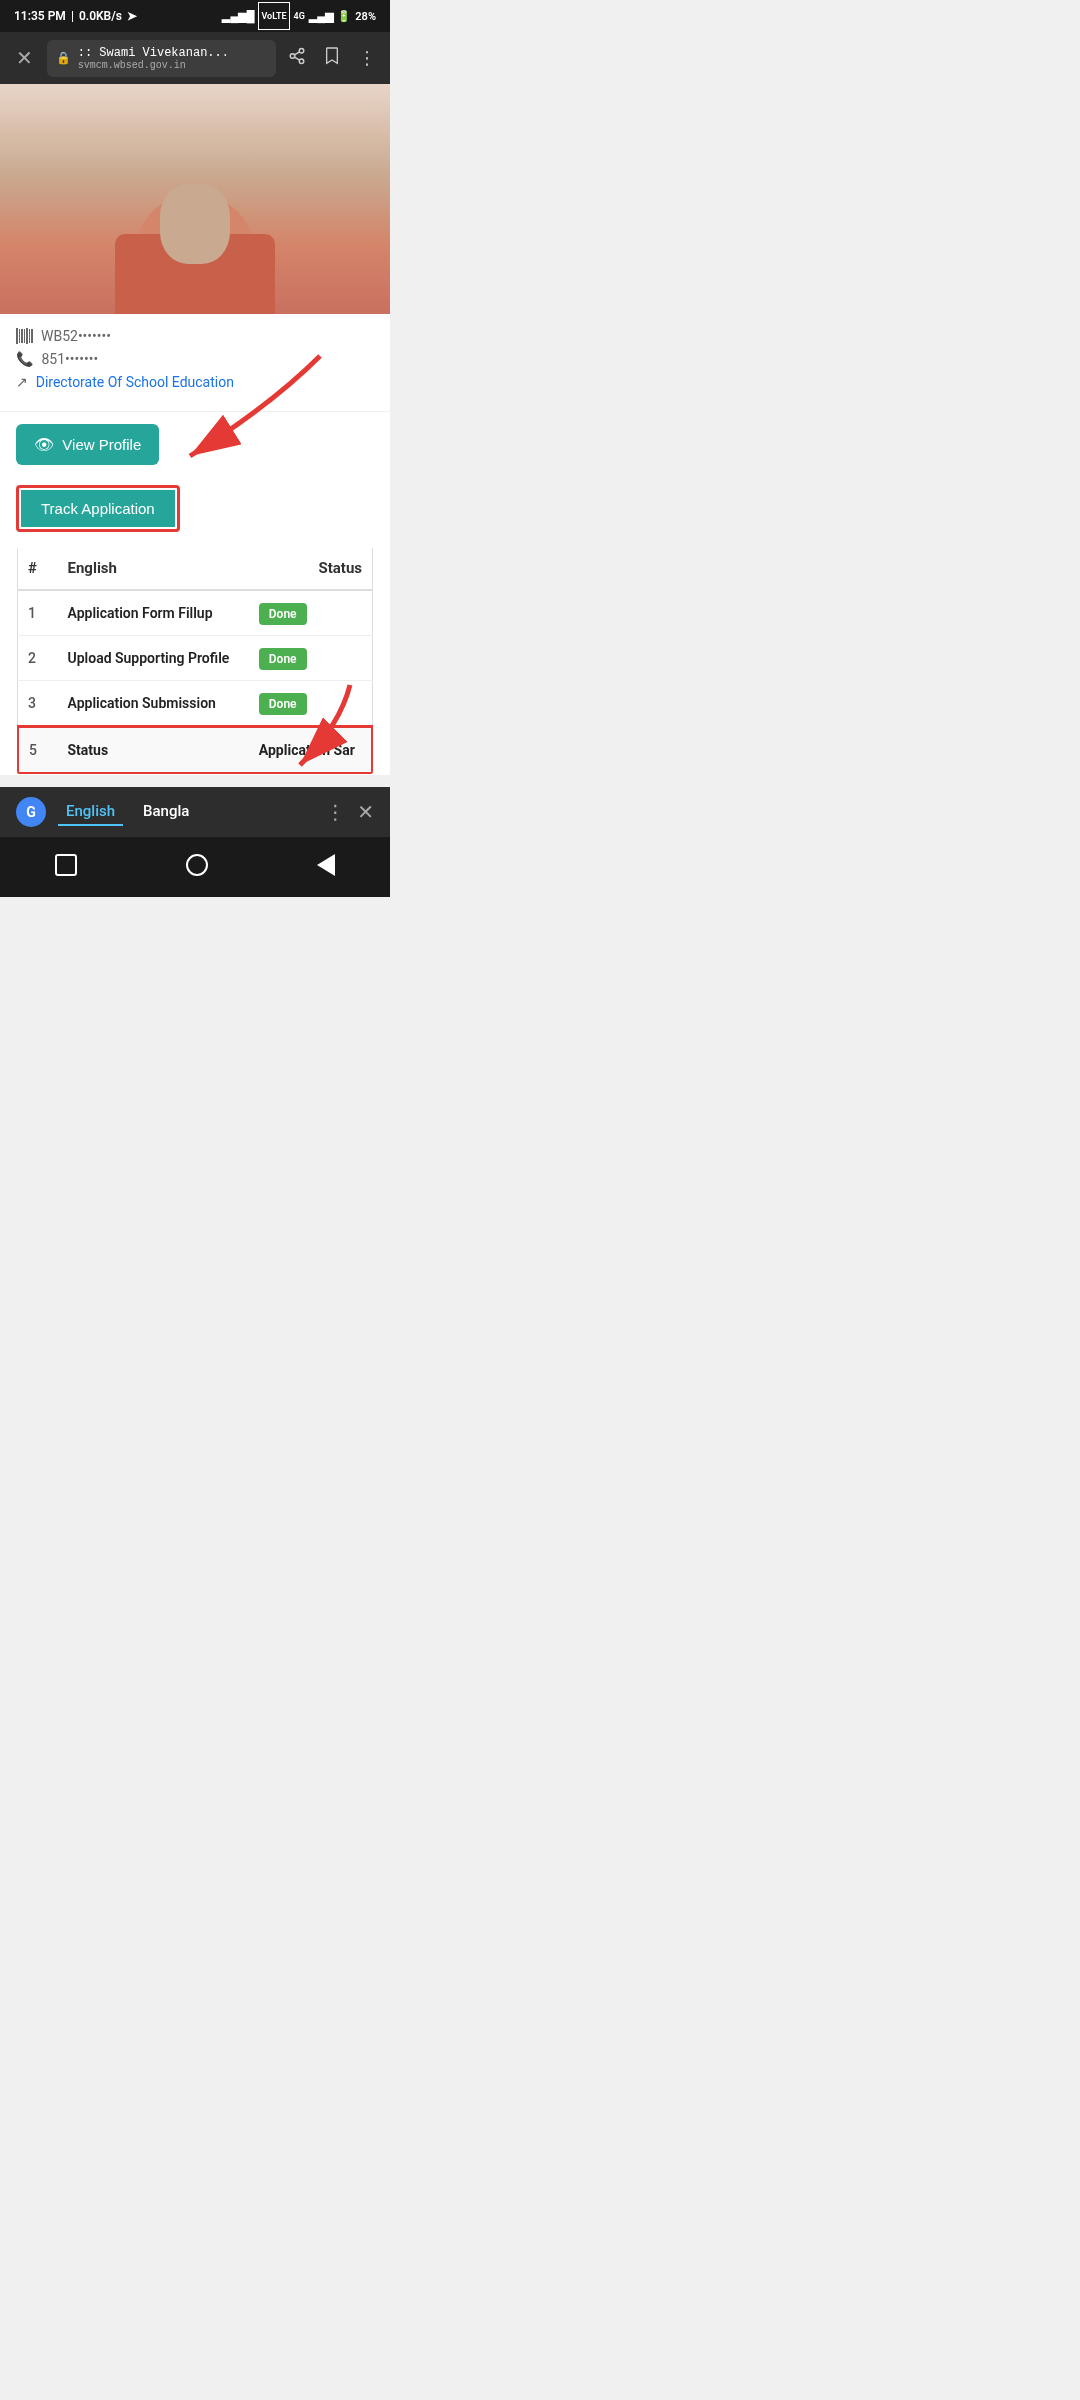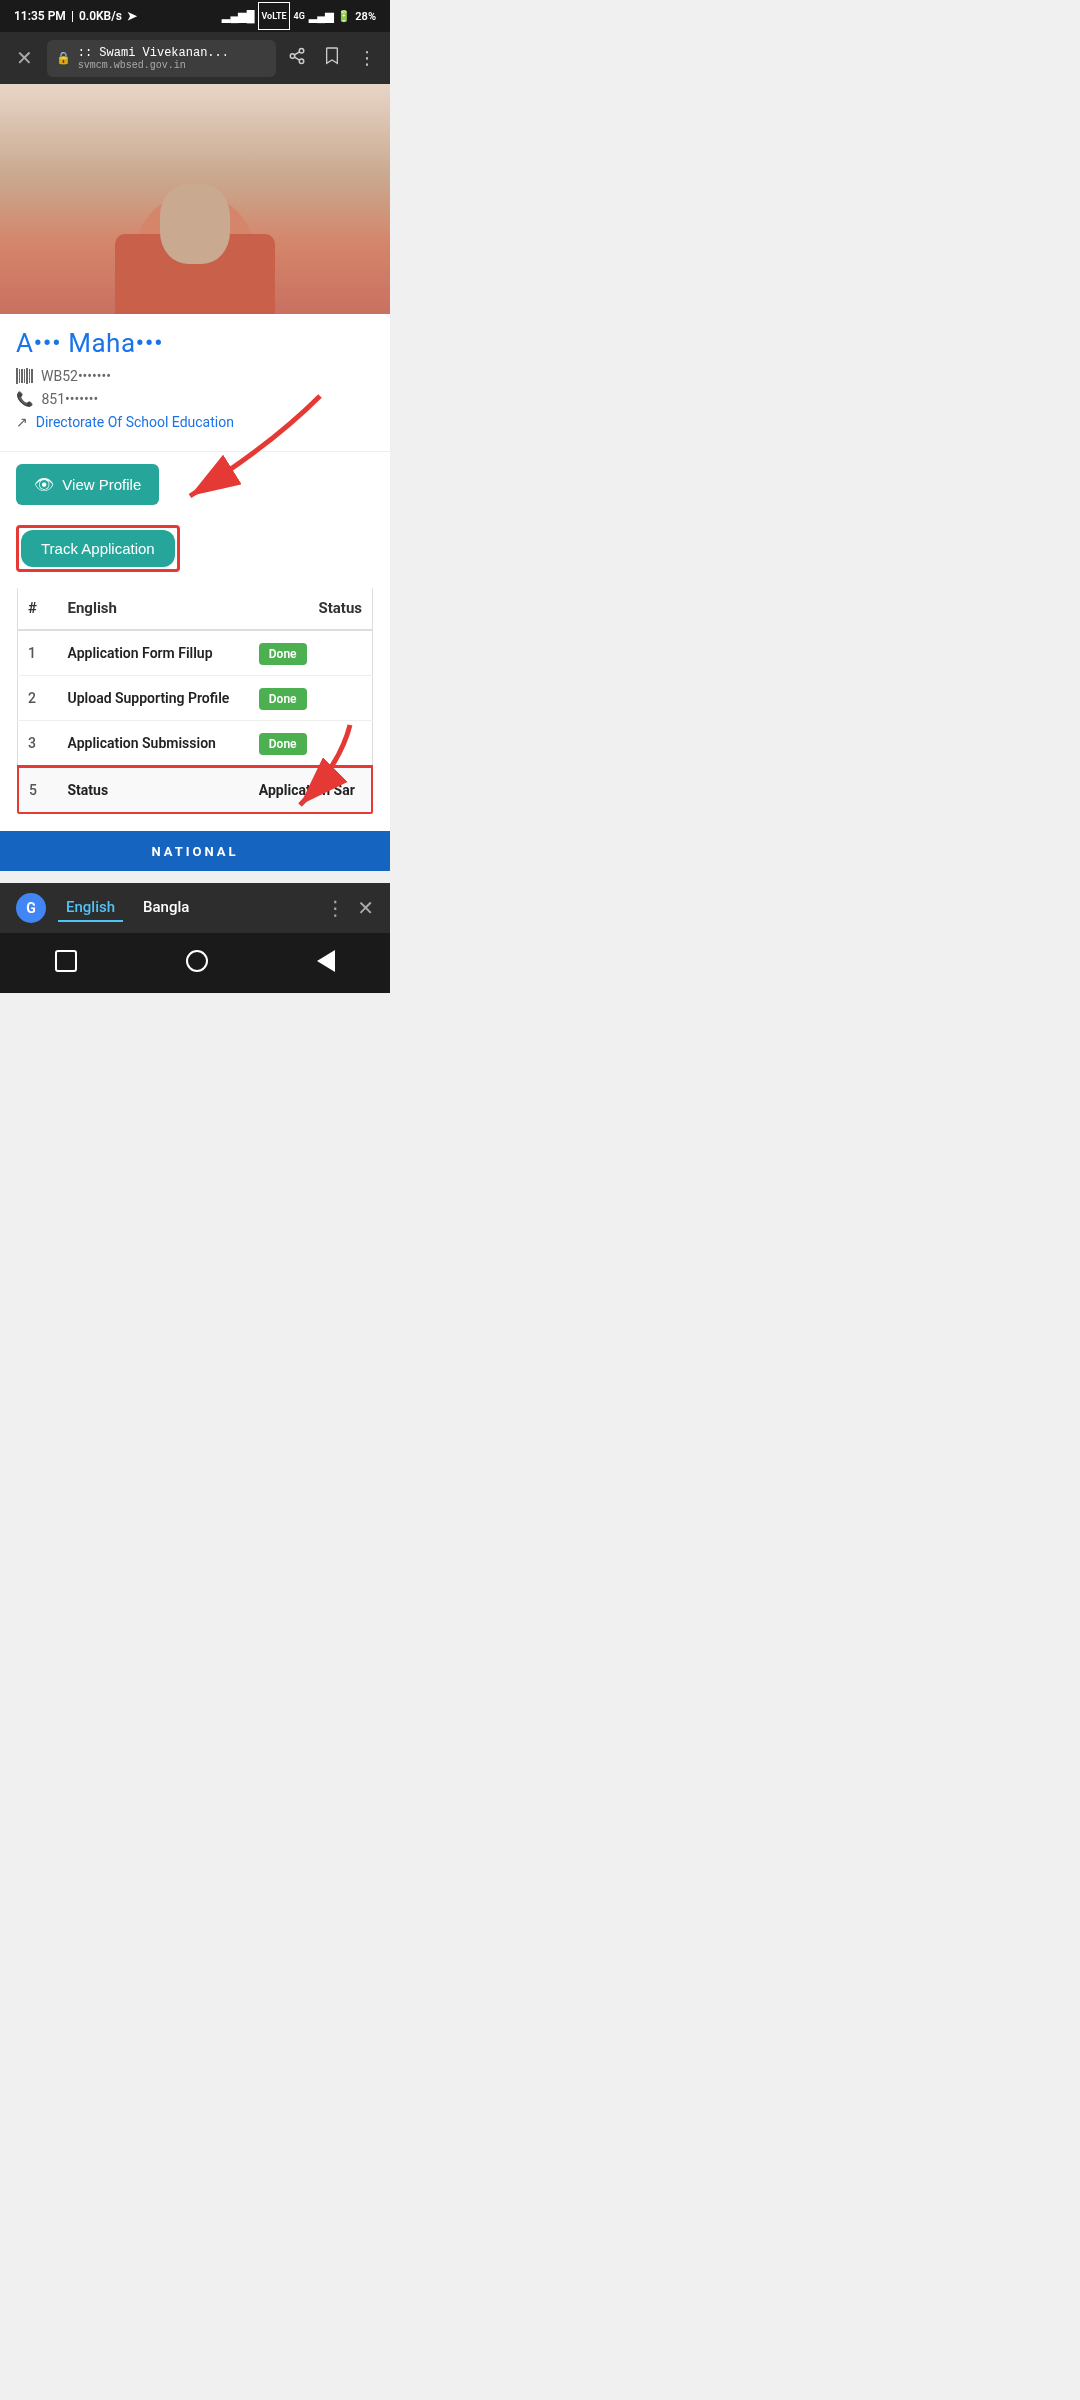--- a/index.html
+++ b/index.html
@@ -195,21 +195,21 @@
     .track-app-wrapper {
       border: 3px solid #e53935;
       border-radius: 4px;
       display: inline-block;
       padding: 2px;
     }
     .btn-track-application {
       background: #26a69a;
       color: #fff;
       border: none;
-      border-radius: 12px;
+      border-radius: 0;
       padding: 10px 20px;
       font-size: 15px;
       font-weight: 500;
       cursor: pointer;
     }
 
     
     .activity-table {
       width: calc(100% - 32px);
       margin: 0 16px;
@@ -402,21 +402,20 @@
 
 <div class="page-content">
 
   <div class="profile-image-container">
     <div class="profile-image-placeholder">
       <div class="shirt-overlay"></div>
     </div>
   </div>
 
   <div class="profile-info">
-    <div class="profile-name">A••• Maha•••</div>
 
     <div class="profile-detail">
       <span class="barcode-icon">
         <span class="barcode-bar tall"></span>
           <span class="barcode-bar thin"></span>
         <span class="barcode-bar"></span>
           <span class="barcode-bar thin"></span>
         <span class="barcode-bar tall"></span>
           <span class="barcode-bar thin"></span>
         <span class="barcode-bar"></span>
@@ -507,23 +506,20 @@
     <svg width="200" height="100" style="position:absolute; top:-100px; right:10px;" viewBox="0 0 200 100">
       <defs>
         <marker id="arrowhead2" markerWidth="10" markerHeight="7" refX="10" refY="3.5" orient="auto">
           <polygon points="0 0, 10 3.5, 0 7" fill="#e53935"></polygon>
         </marker>
       </defs>
       <path d="M 170 10 Q 160 50 120 90" stroke="#e53935" stroke-width="5" fill="none" marker-end="url(#arrowhead2)"></path>
     </svg>
   </div>
 
-  <div style="height: 40px; background: #1565c0; display: flex; align-items: center; justify-content: center; margin-top: 16px;">
-    <span style="color: #fff; font-size: 13px; font-weight: 700; letter-spacing: 3px;">NATIONAL</span>
-  </div>
 </div>
 
 <div class="translator-bar">
   <div class="google-translate-icon">G</div>
   <span class="lang-tab active">English</span>
   <span class="lang-tab">Bangla</span>
   <div class="translator-spacer"></div>
   <button class="translator-more-btn">⋮</button>
   <button class="translator-close-btn">✕</button>
 </div>

